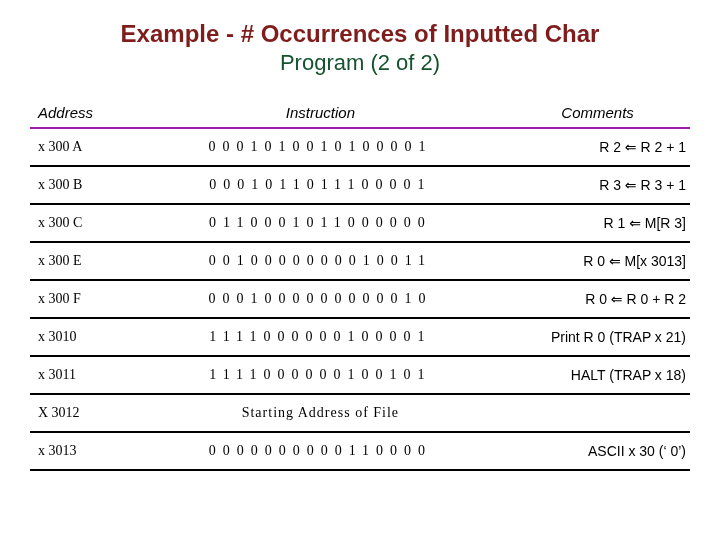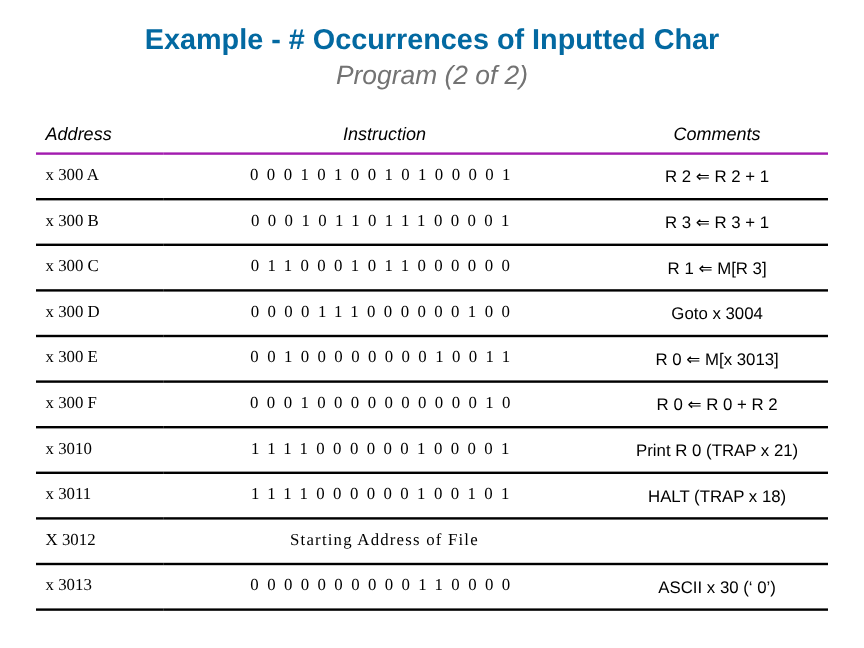--- a/index.html
+++ b/index.html
@@ -8,32 +8,31 @@
     width: 720px;
     height: 540px;
     font-family: Arial, Helvetica, sans-serif;
     background: #fff;
     overflow: hidden;
   }
   .slide {
     padding: 10px 30px 0 30px;
   }
   .title {
-    color: #0369a1;
+    color: #7f1d1d;
     font-weight: bold;
     font-size: 24px;
     text-align: center;
     margin: 10px 0 0 0;
   }
   .subtitle {
-    color: #737373;
+    color: #14532d;
     font-size: 22px;
     text-align: center;
     margin: 2px 0 18px 0;
-    font-style: italic;
   }
   table {
     border-collapse: collapse;
     width: 100%;
     table-layout: fixed;
   }
   th, td {
     border-bottom: 2px solid #000;
     padding: 10px 4px;
     vertical-align: middle;
@@ -61,21 +60,21 @@
     letter-spacing: 7px;
     white-space: nowrap;
   }
   td.instr.text {
     letter-spacing: 1px;
     text-align: center;
   }
   td.comment {
     font-family: Arial, Helvetica, sans-serif;
     font-size: 14px;
-    text-align: center;
+    text-align: right;
     white-space: nowrap;
   }
   col.c-addr { width: 16%; }
   col.c-instr { width: 56%; }
   col.c-comment { width: 28%; }
 </style>
 </head>
 <body>
 
 <div class="slide">
@@ -105,25 +104,20 @@
           <td class="addr">x 300 B</td>
           <td class="instr">0001011011100001</td>
           <td class="comment">R 3 ⇐ R 3 + 1</td>
         </tr>
         <tr>
           <td class="addr">x 300 C</td>
           <td class="instr">0110001011000000</td>
           <td class="comment">R 1 ⇐ M[R 3]</td>
         </tr>
         <tr>
-          <td class="addr">x 300 D</td>
-          <td class="instr">0000111000000100</td>
-          <td class="comment">Goto x 3004</td>
-        </tr>
-        <tr>
           <td class="addr">x 300 E</td>
           <td class="instr">0010000000010011</td>
           <td class="comment">R 0 ⇐ M[x 3013]</td>
         </tr>
         <tr>
           <td class="addr">x 300 F</td>
           <td class="instr">0001000000000010</td>
           <td class="comment">R 0 ⇐ R 0 + R 2</td>
         </tr>
         <tr>

